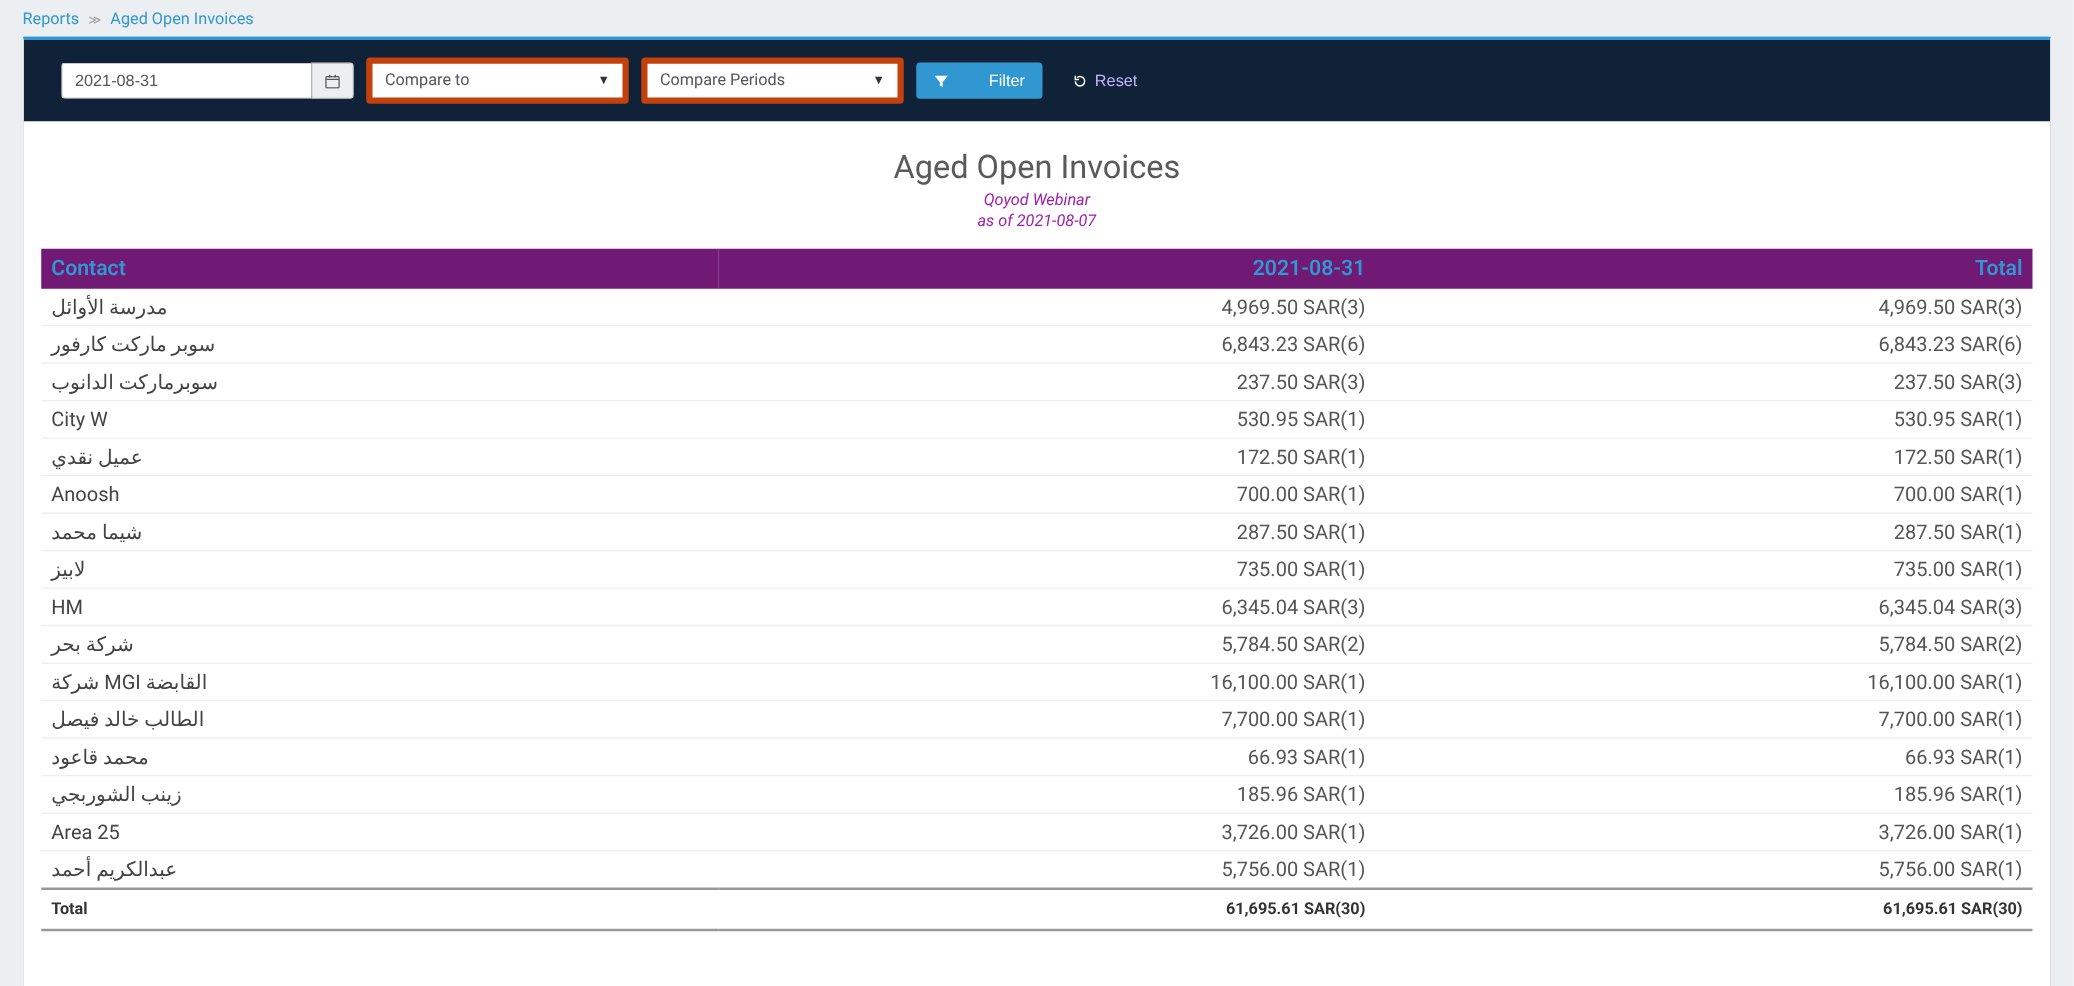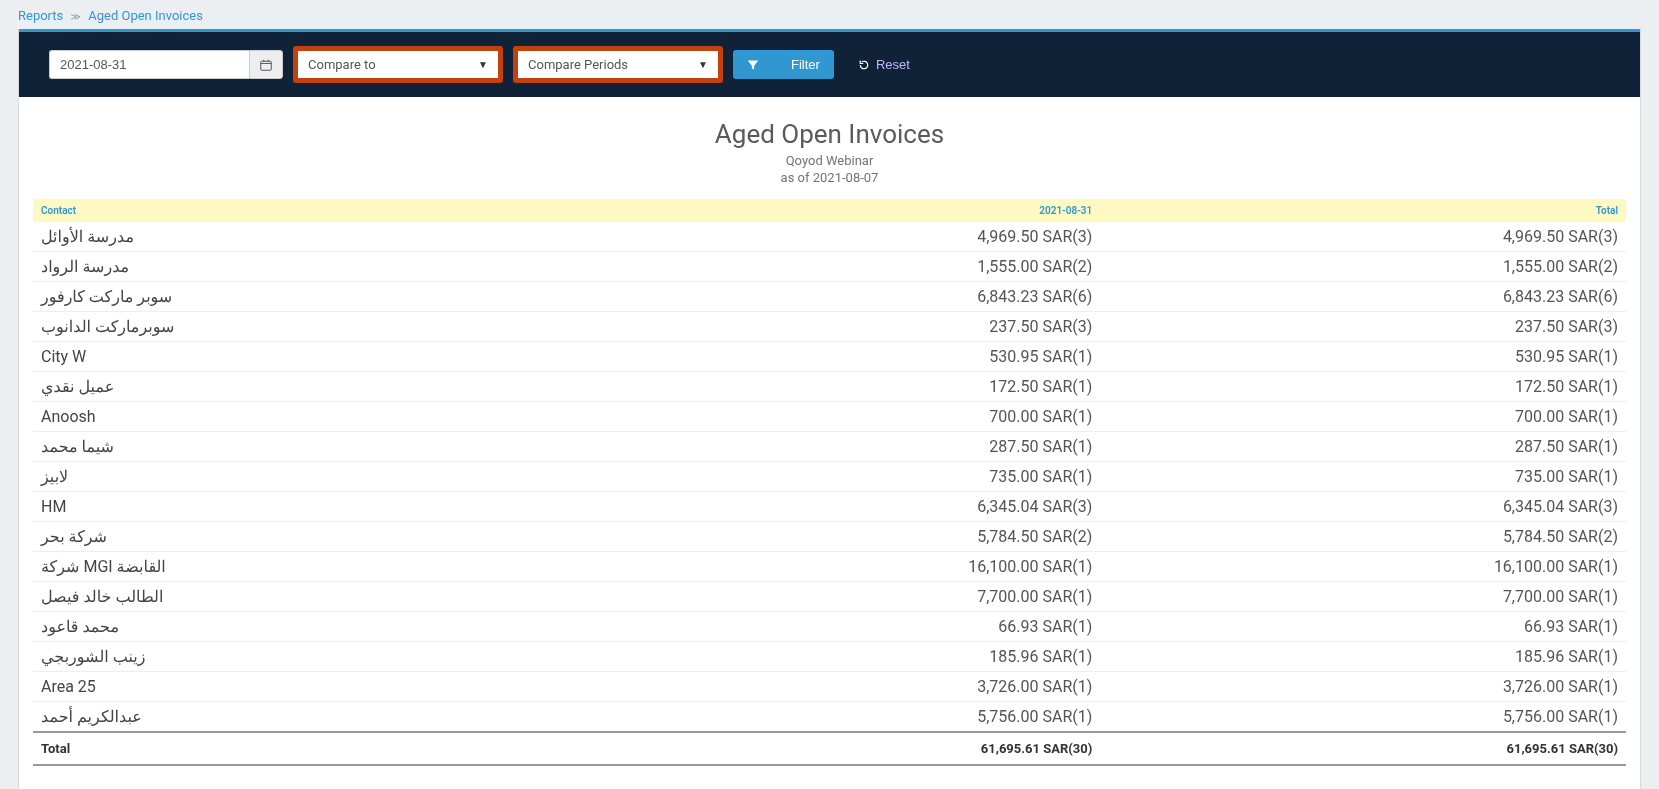--- a/index.html
+++ b/index.html
@@ -52,25 +52,25 @@
   .caret { font-size:10px; color:#333; }
   .btn {
     border:none; border-radius:3px;
     padding:7px 14px; font-size:13px; cursor:pointer;
     display:inline-flex; align-items:center; gap:6px;
   }
   .btn-primary { background:#3097d1; color:#fff;gap:32px; }
   .btn-link { background:transparent; color:#c4b5fd; }
   .report-body { padding: 22px 14px 24px 14px; }
   .title { text-align:center; font-size:26px; color:#5a5a5a; font-weight:400; margin-bottom:4px;}
-  .sub   { text-align:center; font-size:13px; color:#737373; margin-bottom:2px;}
+  .sub   { text-align:center; font-size:13px; color:#a21caf; margin-bottom:2px;font-style:italic;}
   table { width:100%; border-collapse:collapse; margin-top:14px; }
   thead th {
-    background:#fef9c3; color:#3097d1; font-weight:600;
-    padding:6px 8px; text-align:left; font-size:10px;
+    background:#701a75; color:#3097d1; font-weight:600;
+    padding:6px 8px; text-align:left; font-size:17px;
   }
   thead th.num, tbody td.num, tfoot td.num { text-align:right; }
   tbody td {
     padding:5px 8px; border-bottom:1px solid #eee; color:#555; font-size:16px;
   }
   tbody td.contact { color:#444; }
   tfoot td {
     padding:8px 8px; border-top:2px solid #999; border-bottom:2px solid #999;
     font-weight:700; color:#333;
   }
@@ -146,25 +146,20 @@
           <th class="num">Total</th>
         </tr>
       </thead>
       <tbody id="rows">
           <tr>
             <td class="contact">مدرسة الأوائل</td>
             <td class="num">4,969.50 SAR(3)</td>
             <td class="num">4,969.50 SAR(3)</td>
           </tr>
           <tr>
-            <td class="contact">مدرسة الرواد</td>
-            <td class="num">1,555.00 SAR(2)</td>
-            <td class="num">1,555.00 SAR(2)</td>
-          </tr>
-          <tr>
             <td class="contact">سوبر ماركت كارفور</td>
             <td class="num">6,843.23 SAR(6)</td>
             <td class="num">6,843.23 SAR(6)</td>
           </tr>
           <tr>
             <td class="contact">سوبرماركت الدانوب</td>
             <td class="num">237.50 SAR(3)</td>
             <td class="num">237.50 SAR(3)</td>
           </tr>
           <tr>

